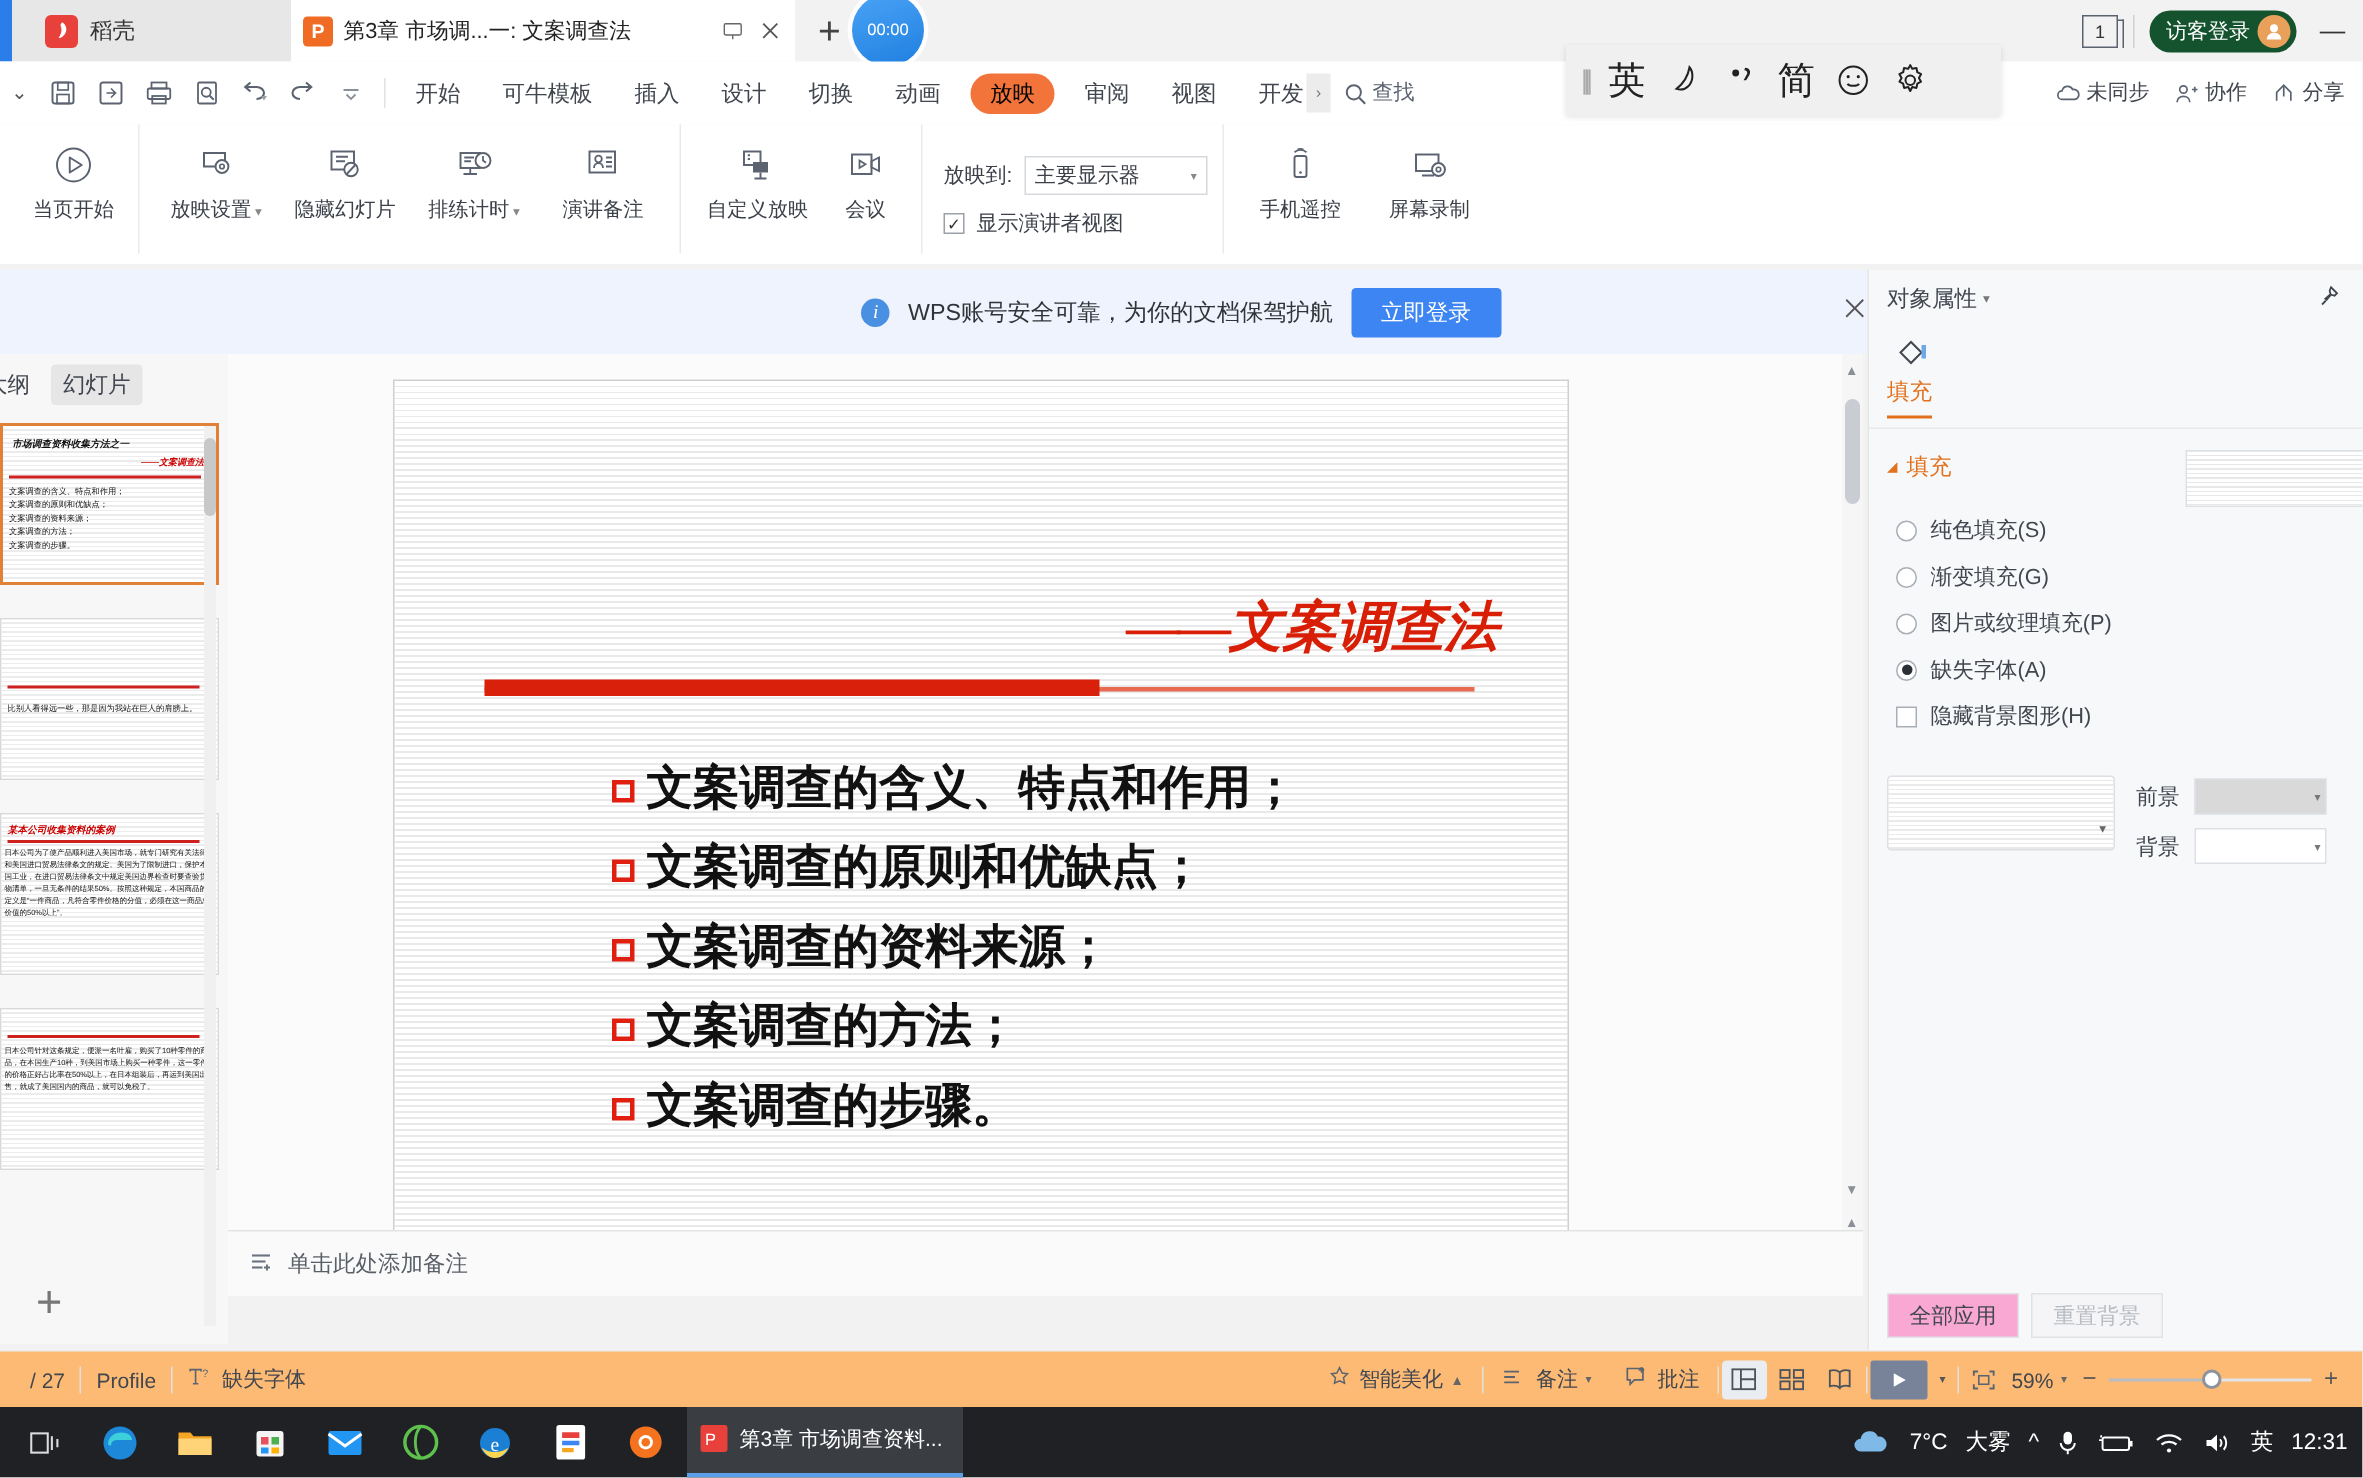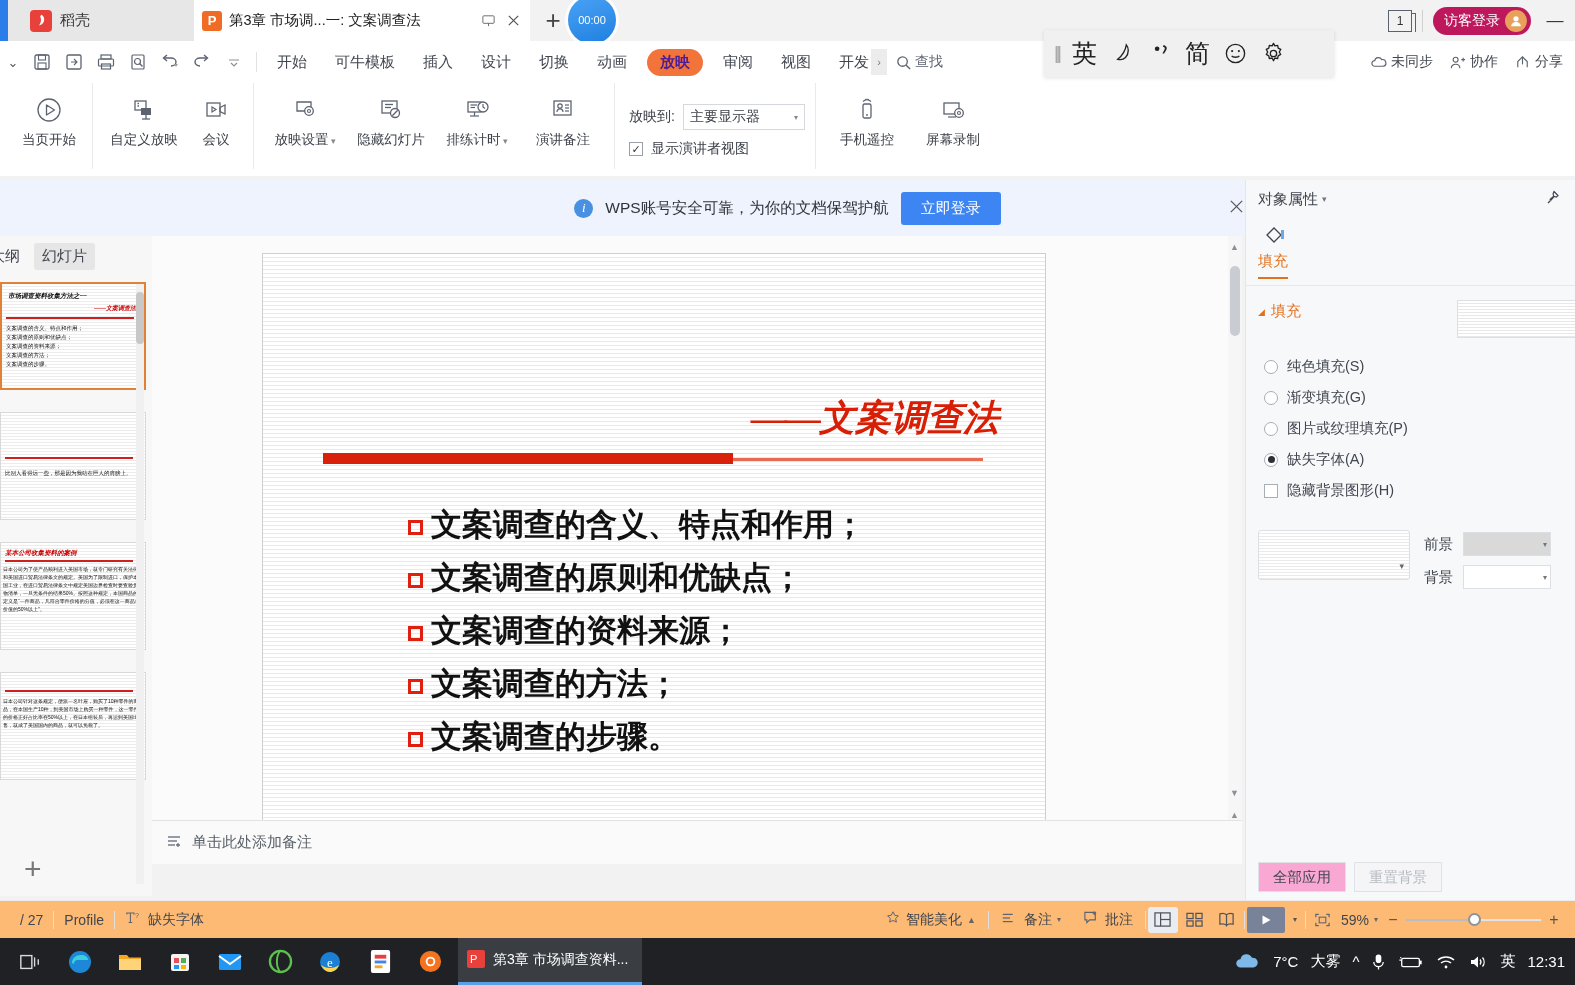--- a/index.html
+++ b/index.html
@@ -49,40 +49,40 @@
     box-shadow: 0 0 0 3px rgba(255,255,255,.85);
   }
   .tb-right { position: absolute; right: 0; top: 0; height: 41px; display: flex; align-items: center; gap: 10px; padding-right: 6px; }
   .pagecount-box {
     width: 24px; height: 22px; border: 1.5px solid #5a6270; position: relative;
     font-size: 12px; color: #333; display:flex; align-items:center; justify-content:center;
   }
   .pagecount-box::after { content:""; position:absolute; right:-5px; top:2px; width:3px; height:18px; border-right:1.5px solid #5a6270; border-top:1.5px solid #5a6270;}
   .vdiv { width:1px; height:22px; background:#d0d0d0; }
   .login-pill {
-    height: 28px; padding: 0 4px 0 11px; border-radius: 14px; background: #be185d;
+    height: 28px; padding: 0 4px 0 11px; border-radius: 14px; background: #14532d;
     display: flex; align-items: center; gap: 5px; color: #fff; font-size: 14px;
   }
   .avatar-circle { width:22px; height:22px; border-radius:50%; background:#e8a05a; display:flex; align-items:center; justify-content:center; }
   .win-btn { width: 28px; font-size: 17px; color: #333; text-align:center; }
 
   
   .menurow {
     position: absolute; top: 41px; left: 0; width: 1575px; height: 42px;
     background: #fff; display: flex; align-items: center;
   }
   .qa-caret { width: 26px; text-align:center; color:#555; font-size: 13px; }
   .qa-icon { width: 32px; height: 30px; display:flex; align-items:center; justify-content:center; color:#5c6370; }
   .qa-sep { width:1px; height:20px; background:#e2e2e2; margin:0 6px; }
   .rb-tab {
     height: 42px; padding: 0 14px; display: flex; align-items: center;
     font-size: 15px; color: #41464f; white-space: nowrap;
   }
   .rb-tab.active {
-    background: #f2743a; color: #4c1d95; border-radius: 14px; height: 27px; padding: 0 13px; font-weight: bold;
+    background: #f2743a; color: #000000; border-radius: 14px; height: 27px; padding: 0 13px;
   }
   .rb-more-chevron { background:#ececec; width:16px; height:26px; display:flex;align-items:center;justify-content:center;font-size:11px;color:#777;}
   .search-zone { display:flex; align-items:center; gap:3px; margin-left: 8px; color:#5c6370; font-size:14px;text-align:right;}
   .menurow-right { margin-left: auto; display: flex; align-items: center; gap: 16px; padding-right: 12px; font-size: 14px; color: #41464f; }
   .mrr-item { display:flex; align-items:center; gap:4px; }
 
   
   .ribbon {
     position: absolute; top: 83px; left: 0; width: 1575px; height: 93px;
     background: #fff; display: flex; align-items: flex-start; padding-left: 6px;
@@ -226,21 +226,21 @@
   .rp-divider { height:1px; background:#e8e8e8; margin: 6px 0 0 0; }
   .rp-section { display:flex; align-items:center; gap:6px; padding: 16px 12px 8px 12px; }
   .rp-arrow { font-size: 9px; color:#e2711d; }
   .rp-sectitle { font-size: 15px; color:#e2711d; }
   .pattern-swatch {
     width: 146px; height: 38px; border: 1px solid #dcdfe3; background: #fff;
     background-image: repeating-linear-gradient(180deg,#ffffff 0,#ffffff 2px,#e8e8e8 2px,#e8e8e8 3px);
     position: relative;
   }
   .sw-caret { position:absolute; right: 5px; bottom: 4px; font-size: 9px; color:#666; }
-  .radio-list { padding: 6px 0 0 18px; margin-top: 13px; }
+  .radio-list { padding: 6px 0 0 18px; }
   .radio-row { display:flex; align-items:center; gap: 9px; margin-bottom: 12px; font-size: 14.5px; color: #41464f; }
   .radio {
     width: 14px; height: 14px; border-radius: 50%; border: 1.5px solid #a8aeb6; background: #fff;
     display:flex; align-items:center; justify-content:center; flex:0 0 auto;
   }
   .radio.on::after { content:""; width: 7px; height: 7px; border-radius: 50%; background:#2b2f36; }
   .cbox { width: 14px; height: 14px; border: 1.5px solid #a8aeb6; background:#fff; flex:0 0 auto;}
   .fg-block { display:flex; align-items:flex-start; gap: 14px; padding: 18px 12px 0 12px; }
   .fg-preview {
     width: 152px; height: 50px; border: 1px solid #dcdfe3; background:#fff; border-radius: 3px;
@@ -431,20 +431,72 @@
   <div class="ribbon">
     <div class="rgroup">
       <div class="rbtn">
         <span class="glyph">
           <svg width="30" height="30" viewBox="0 0 30 30">
               <circle cx="15" cy="15" r="11" fill="none" stroke="#5c6370" stroke-width="1.3"></circle>
               <path d="M12.5 10l8 5-8 5z" fill="none" stroke="#5c6370" stroke-width="1.3" stroke-linejoin="round"></path>
             </svg>
         </span>
         <span class="lbl">当页开始</span>
+      </div>
+    </div>
+
+    <div class="rgroup">
+      <div class="rbtn rwide">
+        <span class="glyph">
+          <svg width="30" height="30" viewBox="0 0 30 30">
+              <path d="M7 7h14v9H7z" fill="none" stroke="#5c6370" stroke-width="1.3"></path>
+              <circle cx="19" cy="16" r="4.3" fill="#fff" stroke="#5c6370" stroke-width="1.3"></circle>
+              <circle cx="19" cy="16" r="1.5" fill="none" stroke="#5c6370" stroke-width="1.1"></circle>
+            </svg>
+        </span>
+        <span class="lbl"><span>放映设置</span><span class="car"> ▾</span></span>
+      </div>
+      <div class="rbtn rwide">
+        <span class="glyph">
+          <svg width="30" height="30" viewBox="0 0 30 30">
+              <rect x="6" y="6" width="15" height="12" fill="none" stroke="#5c6370" stroke-width="1.3"></rect>
+              <line x1="9" y1="9.5" x2="17" y2="9.5" stroke="#5c6370" stroke-width="1.3"></line>
+              <line x1="9" y1="12.5" x2="15" y2="12.5" stroke="#5c6370" stroke-width="1.3"></line>
+              <circle cx="19" cy="18" r="4.5" fill="#fff" stroke="#5c6370" stroke-width="1.3"></circle>
+              <line x1="16.3" y1="20.8" x2="21.7" y2="15.2" stroke="#5c6370" stroke-width="1.3"></line>
+            </svg>
+        </span>
+        <span class="lbl">隐藏幻灯片</span>
+      </div>
+      <div class="rbtn rwide">
+        <span class="glyph">
+          <svg width="30" height="30" viewBox="0 0 30 30">
+              <rect x="6" y="7" width="13" height="10" fill="none" stroke="#5c6370" stroke-width="1.3"></rect>
+              <line x1="8.5" y1="10" x2="15" y2="10" stroke="#5c6370" stroke-width="1.2"></line>
+              <line x1="8.5" y1="12.5" x2="13" y2="12.5" stroke="#5c6370" stroke-width="1.2"></line>
+              <line x1="12.5" y1="17" x2="12.5" y2="21" stroke="#5c6370" stroke-width="1.2"></line>
+              <line x1="8" y1="21" x2="17" y2="21" stroke="#5c6370" stroke-width="1.2"></line>
+              <circle cx="21" cy="12" r="5" fill="#fff" stroke="#5c6370" stroke-width="1.3"></circle>
+              <path d="M21 9v3l2 1.5" fill="none" stroke="#5c6370" stroke-width="1.2"></path>
+            </svg>
+        </span>
+        <span class="lbl"><span>排练计时</span><span class="car"> ▾</span></span>
+      </div>
+      <div class="rbtn rwide">
+        <span class="glyph">
+          <svg width="30" height="30" viewBox="0 0 30 30">
+              <rect x="6" y="6" width="17" height="14" fill="none" stroke="#5c6370" stroke-width="1.3"></rect>
+              <circle cx="12" cy="11" r="2.2" fill="none" stroke="#5c6370" stroke-width="1.2"></circle>
+              <path d="M9 17c0-2 1.4-3.2 3-3.2s3 1.2 3 3.2" fill="none" stroke="#5c6370" stroke-width="1.2"></path>
+              <line x1="17" y1="10" x2="21" y2="10" stroke="#5c6370" stroke-width="1.2"></line>
+              <line x1="17" y1="13" x2="21" y2="13" stroke="#5c6370" stroke-width="1.2"></line>
+              <line x1="17" y1="16" x2="21" y2="16" stroke="#5c6370" stroke-width="1.2"></line>
+            </svg>
+        </span>
+        <span class="lbl">演讲备注</span>
       </div>
     </div>
 
     <div class="rgroup">
       <div class="rbtn rwide">
         <span class="glyph">
           <svg width="30" height="30" viewBox="0 0 30 30">
               <rect x="6" y="6" width="11" height="9" fill="none" stroke="#5c6370" stroke-width="1.3"></rect>
               <line x1="8.5" y1="8.5" x2="10" y2="8.5" stroke="#5c6370" stroke-width="1.3"></line>
               <line x1="8.5" y1="11" x2="10" y2="11" stroke="#5c6370" stroke-width="1.3"></line>
@@ -457,72 +509,20 @@
       </div>
       <div class="rbtn" style="width:58px">
         <span class="glyph">
           <svg width="30" height="30" viewBox="0 0 30 30">
               <rect x="6" y="8" width="13" height="13" fill="none" stroke="#5c6370" stroke-width="1.3"></rect>
               <path d="M11 12l4 2.5-4 2.5z" fill="none" stroke="#5c6370" stroke-width="1.2"></path>
               <path d="M19 12.5l5-2.5v9l-5-2.5z" fill="none" stroke="#5c6370" stroke-width="1.3"></path>
             </svg>
         </span>
         <span class="lbl">会议</span>
-      </div>
-    </div>
-
-    <div class="rgroup">
-      <div class="rbtn rwide">
-        <span class="glyph">
-          <svg width="30" height="30" viewBox="0 0 30 30">
-              <path d="M7 7h14v9H7z" fill="none" stroke="#5c6370" stroke-width="1.3"></path>
-              <circle cx="19" cy="16" r="4.3" fill="#fff" stroke="#5c6370" stroke-width="1.3"></circle>
-              <circle cx="19" cy="16" r="1.5" fill="none" stroke="#5c6370" stroke-width="1.1"></circle>
-            </svg>
-        </span>
-        <span class="lbl"><span>放映设置</span><span class="car"> ▾</span></span>
-      </div>
-      <div class="rbtn rwide">
-        <span class="glyph">
-          <svg width="30" height="30" viewBox="0 0 30 30">
-              <rect x="6" y="6" width="15" height="12" fill="none" stroke="#5c6370" stroke-width="1.3"></rect>
-              <line x1="9" y1="9.5" x2="17" y2="9.5" stroke="#5c6370" stroke-width="1.3"></line>
-              <line x1="9" y1="12.5" x2="15" y2="12.5" stroke="#5c6370" stroke-width="1.3"></line>
-              <circle cx="19" cy="18" r="4.5" fill="#fff" stroke="#5c6370" stroke-width="1.3"></circle>
-              <line x1="16.3" y1="20.8" x2="21.7" y2="15.2" stroke="#5c6370" stroke-width="1.3"></line>
-            </svg>
-        </span>
-        <span class="lbl">隐藏幻灯片</span>
-      </div>
-      <div class="rbtn rwide">
-        <span class="glyph">
-          <svg width="30" height="30" viewBox="0 0 30 30">
-              <rect x="6" y="7" width="13" height="10" fill="none" stroke="#5c6370" stroke-width="1.3"></rect>
-              <line x1="8.5" y1="10" x2="15" y2="10" stroke="#5c6370" stroke-width="1.2"></line>
-              <line x1="8.5" y1="12.5" x2="13" y2="12.5" stroke="#5c6370" stroke-width="1.2"></line>
-              <line x1="12.5" y1="17" x2="12.5" y2="21" stroke="#5c6370" stroke-width="1.2"></line>
-              <line x1="8" y1="21" x2="17" y2="21" stroke="#5c6370" stroke-width="1.2"></line>
-              <circle cx="21" cy="12" r="5" fill="#fff" stroke="#5c6370" stroke-width="1.3"></circle>
-              <path d="M21 9v3l2 1.5" fill="none" stroke="#5c6370" stroke-width="1.2"></path>
-            </svg>
-        </span>
-        <span class="lbl"><span>排练计时</span><span class="car"> ▾</span></span>
-      </div>
-      <div class="rbtn rwide">
-        <span class="glyph">
-          <svg width="30" height="30" viewBox="0 0 30 30">
-              <rect x="6" y="6" width="17" height="14" fill="none" stroke="#5c6370" stroke-width="1.3"></rect>
-              <circle cx="12" cy="11" r="2.2" fill="none" stroke="#5c6370" stroke-width="1.2"></circle>
-              <path d="M9 17c0-2 1.4-3.2 3-3.2s3 1.2 3 3.2" fill="none" stroke="#5c6370" stroke-width="1.2"></path>
-              <line x1="17" y1="10" x2="21" y2="10" stroke="#5c6370" stroke-width="1.2"></line>
-              <line x1="17" y1="13" x2="21" y2="13" stroke="#5c6370" stroke-width="1.2"></line>
-              <line x1="17" y1="16" x2="21" y2="16" stroke="#5c6370" stroke-width="1.2"></line>
-            </svg>
-        </span>
-        <span class="lbl">演讲备注</span>
       </div>
     </div>
 
     <div class="rgroup proj-group">
       <div class="proj-row">
         <span>放映到:</span>
         <div class="proj-select">
           <span>主要显示器</span>
           <span style="font-size:8px;color:#888;">▾</span>
         </div>

